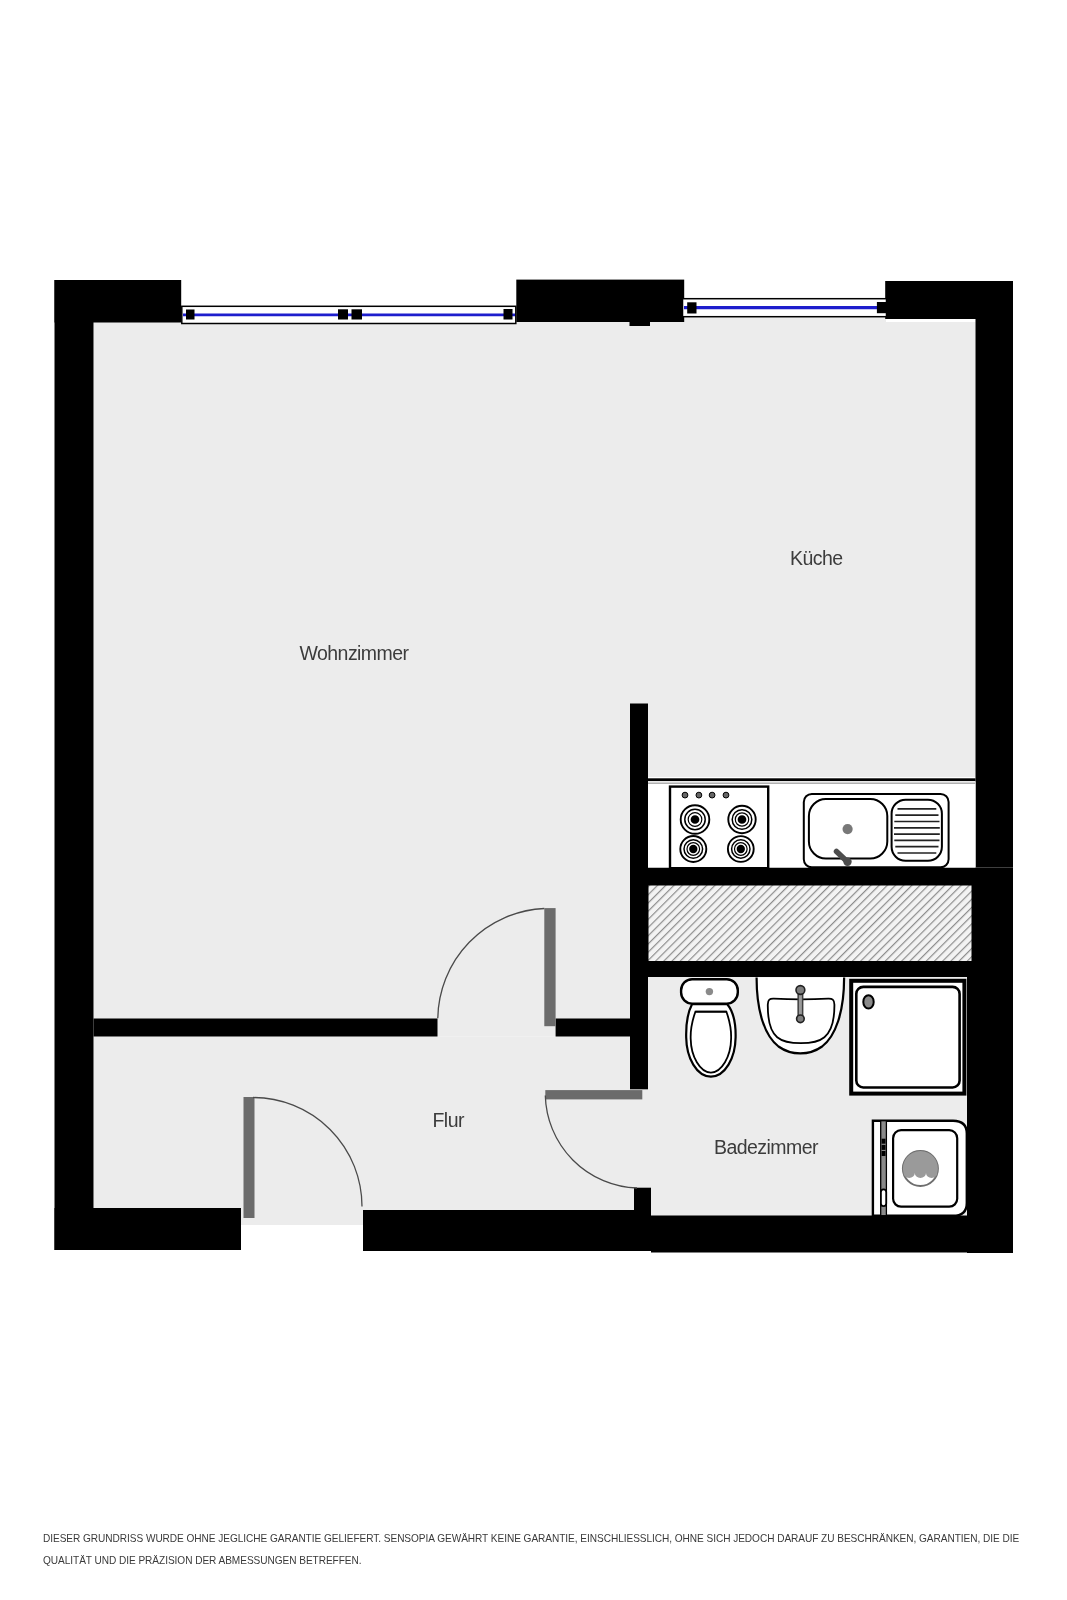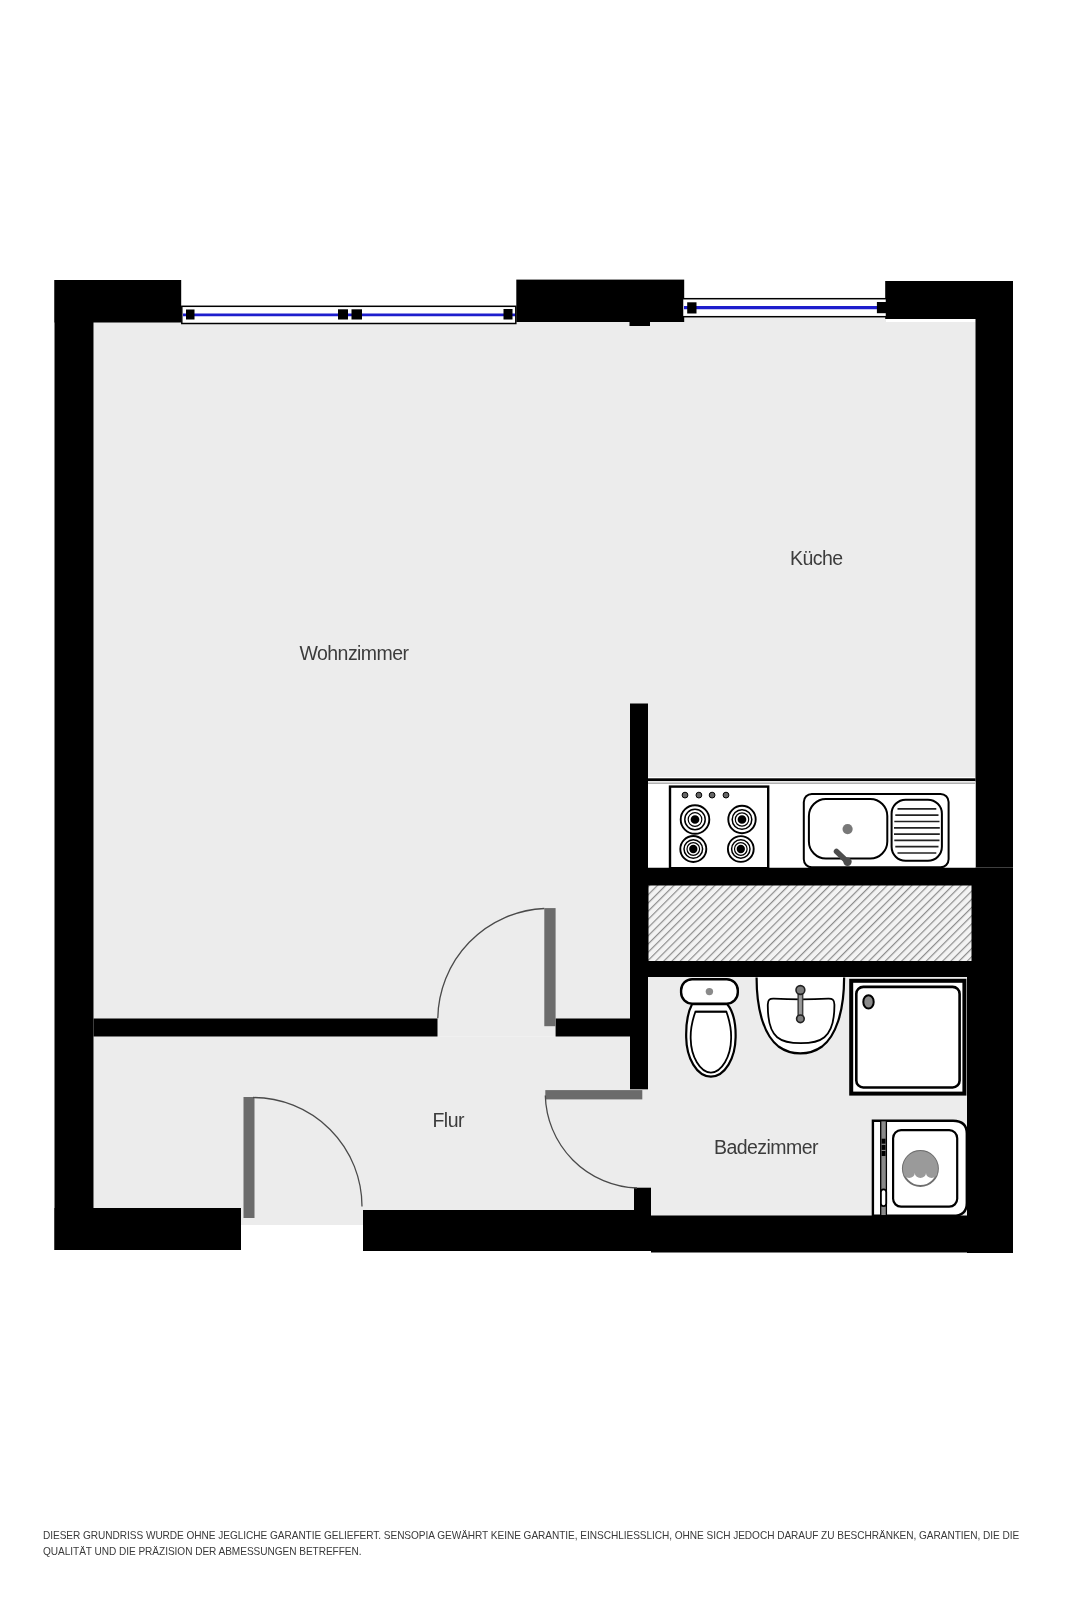--- a/index.html
+++ b/index.html
@@ -1,18 +1,18 @@
 <!DOCTYPE html>
 <html><head>
 <meta charset="utf-8">
 <style>
 html,body{margin:0;padding:0;background:#ffffff;}
 body{width:1067px;height:1600px;position:relative;font-family:"Liberation Sans",sans-serif;}
 svg{position:absolute;top:0;left:0;}
-.disc{position:absolute;left:43px;top:1528px;font-size:10.1px;line-height:16px;letter-spacing:-0.05px;color:#3a3a3a;white-space:nowrap;}
+.disc{position:absolute;left:43px;top:1528px;font-size:10.1px;line-height:22px;letter-spacing:-0.05px;color:#3a3a3a;white-space:nowrap;}
 </style>
 </head>
 <body>
 
 <svg width="1067" height="1600" viewBox="0 0 1067 1600">
 <defs>
 <pattern id="hatch" patternUnits="userSpaceOnUse" width="8.2" height="5.8" patternTransform="rotate(-45)">
 <rect x="0" y="0" width="8.2" height="5.8" fill="#f3f3f3"></rect>
 <rect x="0" y="0" width="8.2" height="1.2" fill="#8d8d8d"></rect>
 </pattern>

